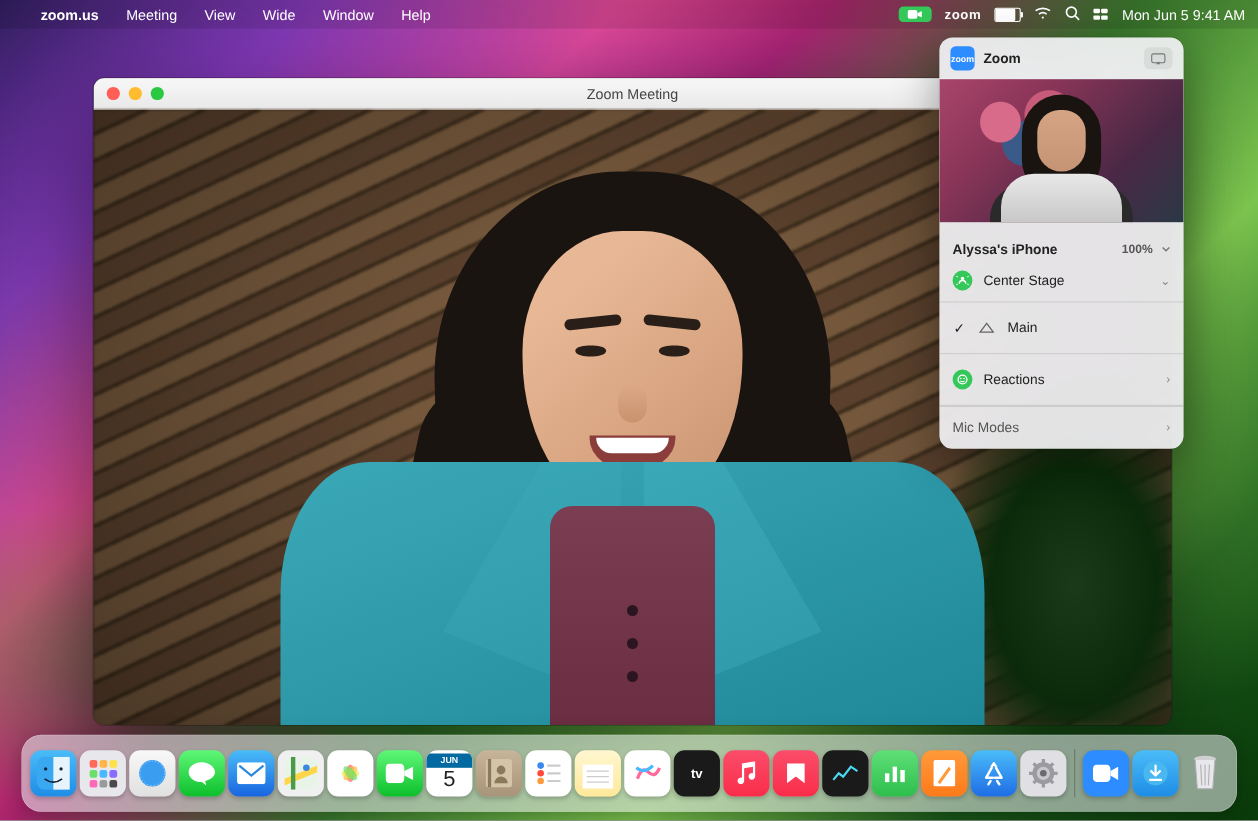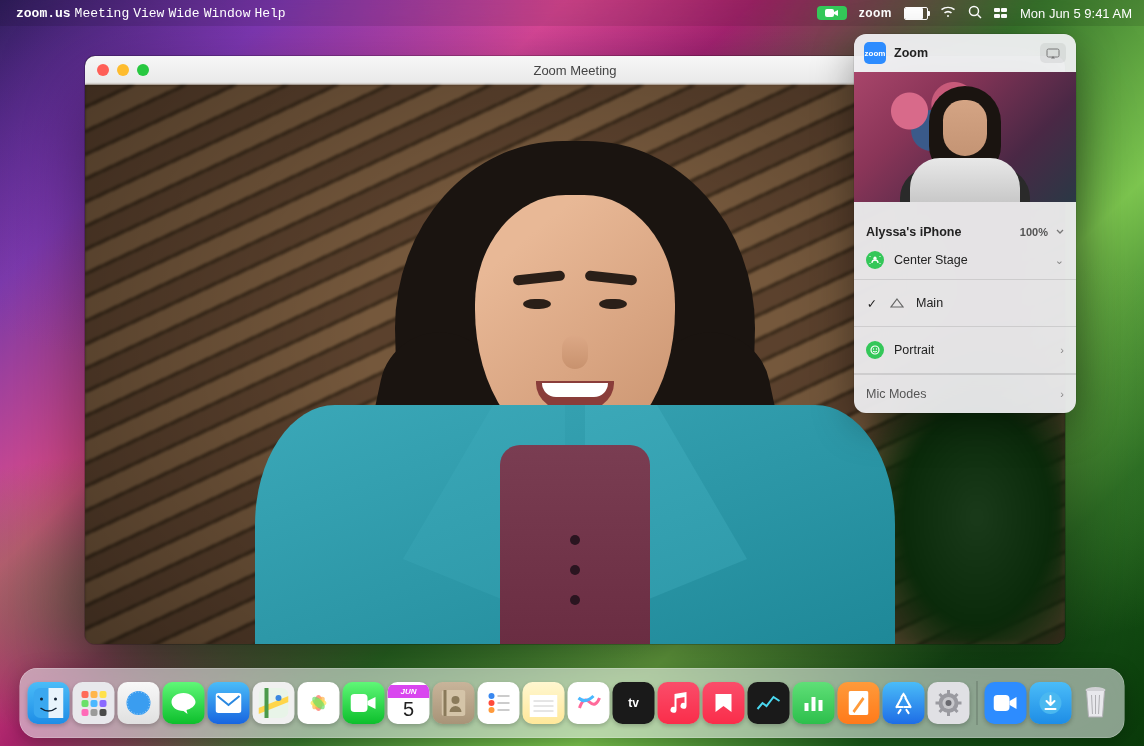--- a/index.html
+++ b/index.html
@@ -1,37 +1,37 @@
 <!DOCTYPE html>
 <html><head>
 <meta charset="utf-8">
 <style>
 html,body{margin:0;padding:0;width:1144px;height:746px;overflow:hidden;font-family:-apple-system,BlinkMacSystemFont,"Helvetica Neue",sans-serif;-webkit-font-smoothing:antialiased;}
 .desktop{position:relative;width:1144px;height:746px;background:linear-gradient(135deg,#2a1d55 0%,#7b3ba8 15%,#e84d8a 30%,#a8236a 40%,#3a7a2e 55%,#7ec850 70%,#1a5a1a 85%,#0a3a0a 100%);}
 .desktop::before{content:"";position:absolute;inset:0;background:radial-gradient(ellipse 120% 80% at 30% 20%,rgba(138,43,226,.4) 0%,transparent 40%),radial-gradient(ellipse 100% 60% at 70% 60%,rgba(126,200,80,.5) 0%,transparent 50%),radial-gradient(ellipse 80% 40% at 20% 80%,rgba(34,139,34,.6) 0%,transparent 50%);}
 
 
 .menubar{position:absolute;top:0;left:0;right:0;height:26px;display:flex;align-items:center;padding:0 12px;font-size:13px;color:#fff;z-index:100;background:rgba(0,0,0,.1);backdrop-filter:blur(20px);}
-.mb-left{display:flex;align-items:center;gap:4px;font-family:Liberation Mono, monospace;}
+.mb-left{display:flex;align-items:center;gap:25px;}
 .mb-left .apple{font-size:15px;}
 .mb-left .app-name{font-weight:700;}
 .mb-left .item{cursor:default;}
 .mb-right{margin-left:auto;display:flex;align-items:center;gap:12px;}
 .mb-right .cam-pill{background:#34c759;border-radius:4px;padding:2px 8px;display:flex;align-items:center;}
 .mb-right .zoom-word{font-weight:600;letter-spacing:.5px;font-size:12px;}
 .mb-right .bat{width:22px;height:11px;border:1px solid #fff;border-radius:2px;position:relative;}
 .mb-right .bat::after{content:"";position:absolute;right:-3px;top:3px;width:2px;height:5px;background:#fff;border-radius:0 1px 1px 0;}
 .mb-right .bat i{display:block;width:80%;height:100%;background:#fff;border-radius:1px;}
 .mb-right .wifi{display:inline-block;}
 .mb-right .cc{width:14px;height:10px;display:flex;flex-wrap:wrap;gap:1px;}
 .mb-right .cc i{width:6px;height:4px;background:#fff;border-radius:1px;}
 .mb-right .clock{font-weight:500;}
 
 
-.win{position:absolute;left:85px;top:56px;width:980px;height:588px;border-radius:10px;overflow:hidden;box-shadow:0 30px 80px rgba(0,0,0,.5),0 0 0 1px rgba(0,0,0,.2);background:#1a1a1a;}
+.win{position:absolute;left:85px;top:71px;width:980px;height:588px;border-radius:10px;overflow:hidden;box-shadow:0 30px 80px rgba(0,0,0,.5),0 0 0 1px rgba(0,0,0,.2);background:#1a1a1a;}
 .titlebar{height:28px;background:linear-gradient(#f7f7f7,#e9e9e9);display:flex;align-items:center;position:relative;border-bottom:1px solid #d0d0d0;}
 .traffic{display:flex;gap:8px;padding-left:12px;}
 .traffic span{width:12px;height:12px;border-radius:50%;}
 .tl-close{background:#ff5f57;}
 .tl-min{background:#febc2e;}
 .tl-max{background:#28c840;}
 .titlebar .title{position:absolute;left:0;right:0;text-align:center;font-size:13px;color:#444;font-weight:500;pointer-events:none;}
 .video{position:relative;width:100%;height:560px;background:linear-gradient(120deg,#3a2a1a 0%,#5a3d28 30%,#6a4a32 50%,#4a3524 70%,#2a3a24 100%);}
 
 .video .slats{position:absolute;inset:0;background:repeating-linear-gradient(-25deg,#6b4d35 0px,#6b4d35 18px,#3d2c1a 18px,#3d2c1a 21px,#8a6847 21px,#8a6847 40px,#3d2c1a 40px,#3d2c1a 43px);filter:blur(1.5px) brightness(.85);}
@@ -76,38 +76,38 @@
 .pp .j{position:absolute;left:50%;transform:translateX(-50%);bottom:0;width:130px;height:34px;background:#2a2a2a;border-radius:30px 30px 0 0;}
 .p-row{display:flex;align-items:center;padding:6px 12px;min-height:26px;gap:10px;}
 .p-row.interactive{cursor:default;}
 .p-row .chk{width:12px;text-align:center;color:#222;}
 .p-row .ico{width:18px;height:18px;display:flex;align-items:center;justify-content:center;color:#555;}
 .p-row .ico.pill{border-radius:50%;}
 .p-row .lab{flex:1;}
 .p-row .chev{color:#888;font-size:11px;}
 .sep{height:1px;background:rgba(0,0,0,.1);margin:0;}
 .grp{padding:4px 0;}
-.device{font-weight:600;padding:23px 12px 2px;display:flex;align-items:center;}
+.device{font-weight:600;padding:8px 12px 2px;display:flex;align-items:center;margin-top:10px;}
 .device .bat{margin-left:auto;font-size:11px;color:#555;display:flex;align-items:center;gap:4px;text-align:center;}
 .greenico{background:#34c759;color:#fff!important;border-radius:50%;}
 
 
 .dock{position:absolute;bottom:8px;left:50%;transform:translateX(-50%);height:62px;padding:4px 8px;background:rgba(240,240,245,.55);backdrop-filter:blur(30px);border-radius:18px;display:flex;align-items:center;gap:3px;box-shadow:0 5px 20px rgba(0,0,0,.25),inset 0 0 0 .5px rgba(255,255,255,.4);z-index:50;}
 .dock .di{width:42px;height:42px;border-radius:10px;display:flex;align-items:center;justify-content:center;font-size:22px;position:relative;box-shadow:0 2px 4px rgba(0,0,0,.2);}
 .dock .divider{width:1px;height:44px;background:rgba(0,0,0,.25);margin:0 4px;}
 .di.finder{background:linear-gradient(#4abcf8,#1e8de6);}
 .di.launchpad{background:#e8e8ec;}
 .di.safari{background:linear-gradient(#f8f8f8,#e0e0e0);}
 .di.messages{background:linear-gradient(#5ff777,#0dbf2c);}
 .di.mail{background:linear-gradient(#4abcf8,#1865e0);}
 .di.maps{background:#f0f0f0;}
 .di.photos{background:#fff;}
 .di.facetime{background:linear-gradient(#5ff777,#0dbf2c);}
 .di.calendar{background:#fff;flex-direction:column;overflow:hidden;}
-.di.calendar .m{width:100%;height:13px;background:#d946ef;color:#fff;font-size:8px;font-weight:700;display:flex;align-items:center;justify-content:center;font-style:italic;}
+.di.calendar .m{width:100%;height:13px;background:#0369a1;color:#fff;font-size:8px;font-weight:700;display:flex;align-items:center;justify-content:center;}
 .di.calendar .d{color:#222;font-size:20px;font-weight:500;}
 .di.contacts{background:linear-gradient(#c8b49a,#a89478);}
 .di.reminders{background:#fff;}
 .di.notes{background:linear-gradient(#fff7d0,#ffe89a);}
 .di.freeform{background:#fff;}
 .di.tv{background:#1a1a1a;color:#fff;font-size:11px;font-weight:700;}
 .di.music{background:linear-gradient(#fa4d6a,#fa2d4a);}
 .di.news{background:linear-gradient(#fa4d6a,#fa2d4a);}
 .di.stocks{background:#1a1a1a;}
 .di.numbers{background:linear-gradient(#5fdf77,#2dbf4c);}
@@ -260,21 +260,21 @@
     <div class="grp">
       <div class="p-row interactive">
         <span class="ico pill greenico">
             <svg width="10" height="10" viewBox="0 0 10 10">
               <circle cx="5" cy="5" r="4" fill="none" stroke="#fff" stroke-width="1.2"></circle>
               <circle cx="3.5" cy="4" r=".7" fill="#fff"></circle>
               <circle cx="6.5" cy="4" r=".7" fill="#fff"></circle>
               <path d="M3 6.2q2 1.6 4 0" stroke="#fff" fill="none" stroke-width="1"></path>
             </svg>
           </span>
-        <span class="lab">Portrait</span>
+        <span class="lab">Reactions</span>
         <span class="chev">›</span>
       </div>
     </div>
     <div class="sep"></div>
     <div class="sep"></div>
     <div class="p-row interactive">
       <span class="lab" style="color:#555">Mic Modes</span>
       <span class="chev">›</span>
     </div>
   </div>

